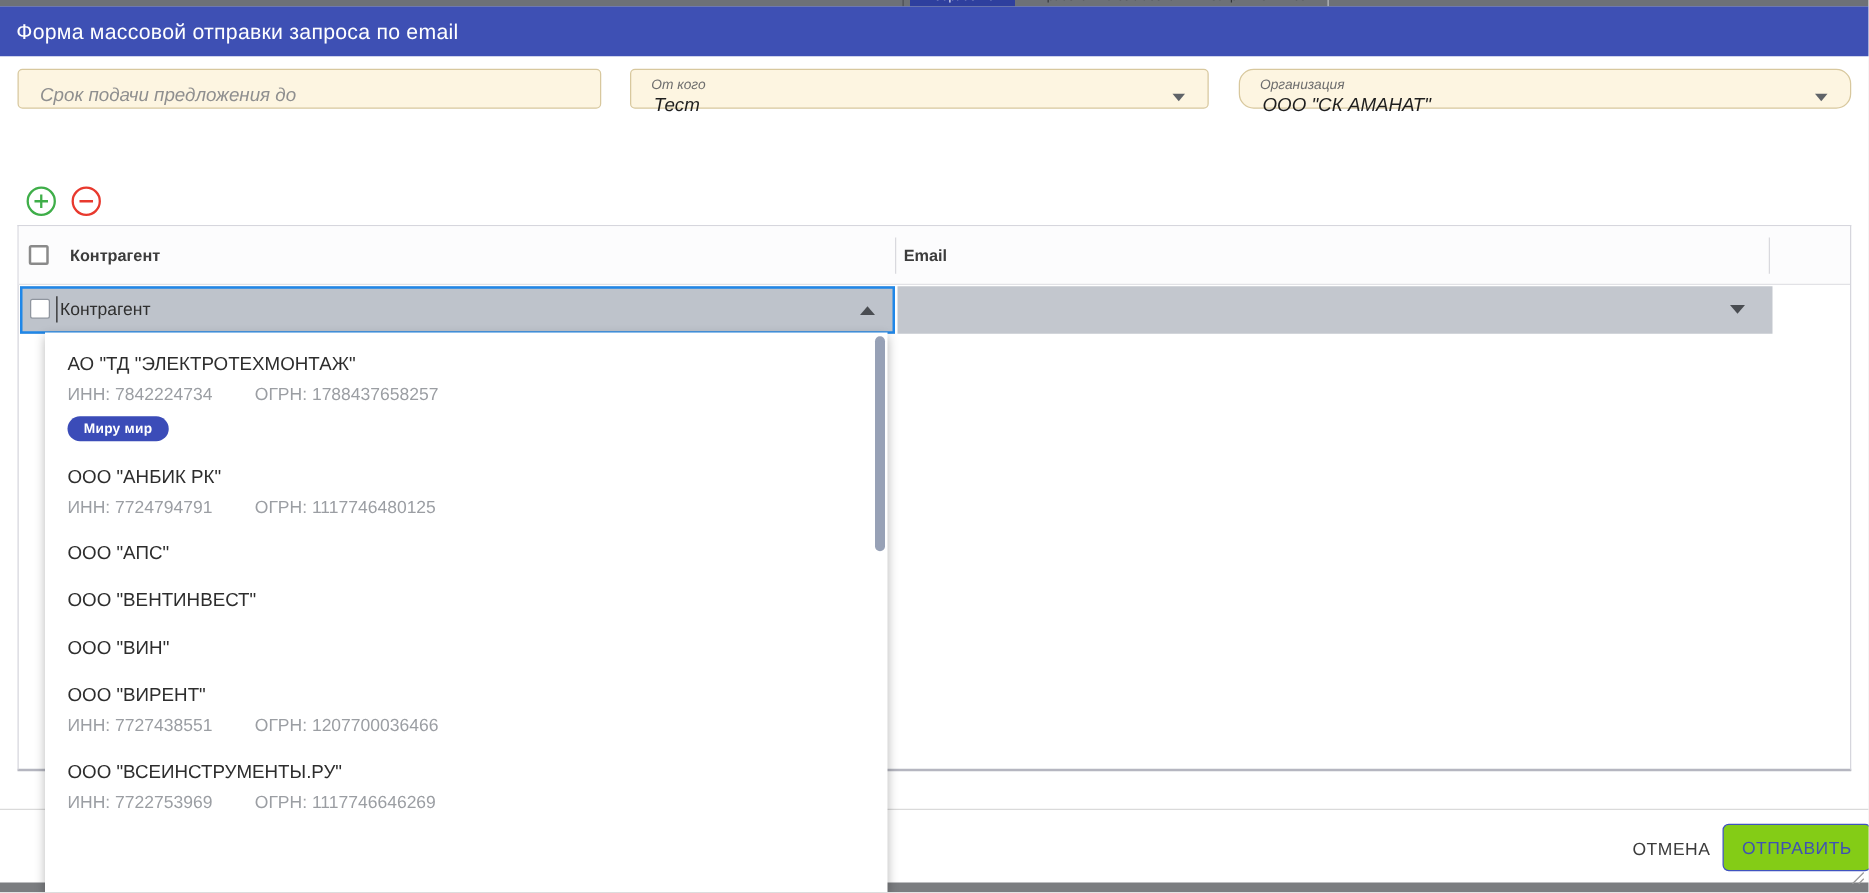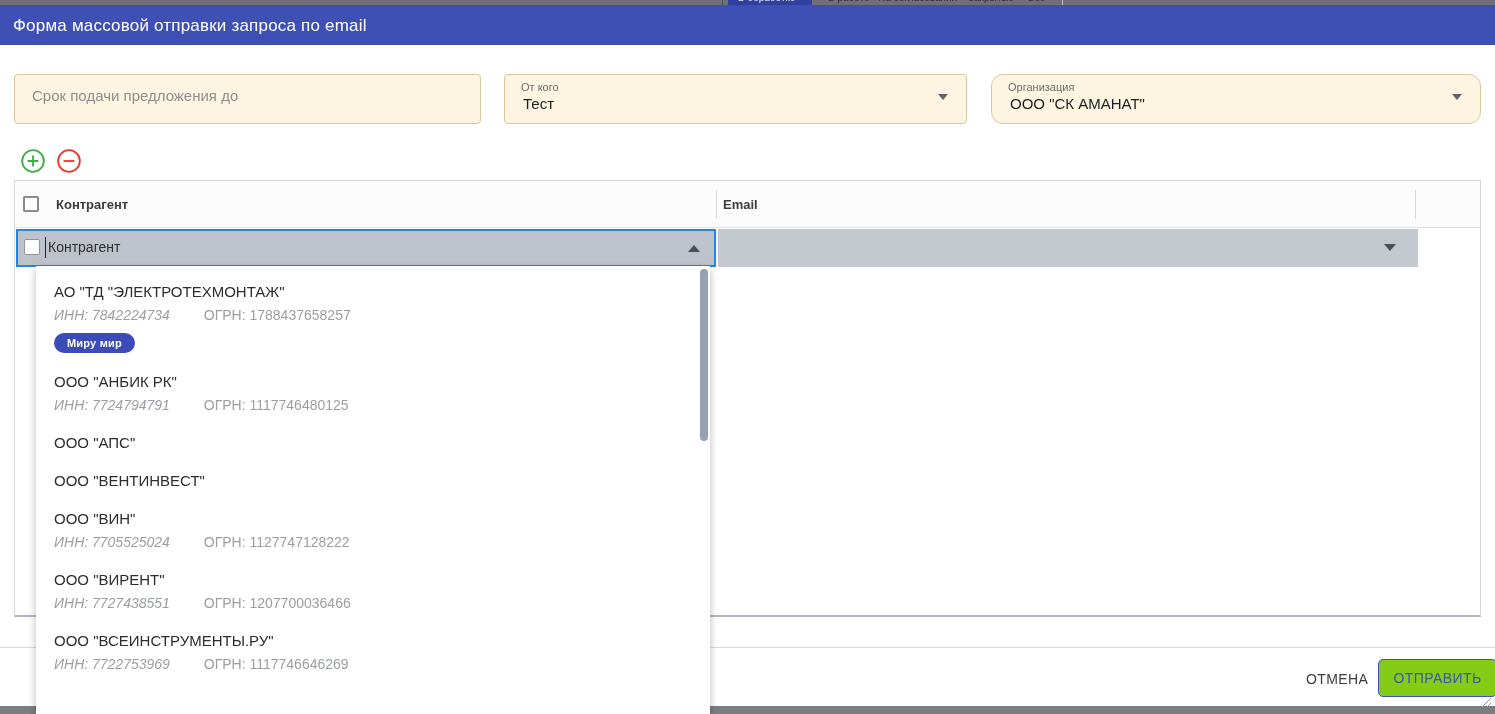--- a/index.html
+++ b/index.html
@@ -11,21 +11,21 @@
   .topbar { position:absolute; left:0; top:0; width:1495px; height:5px; background:#6d7177; overflow:hidden; z-index:3; }
   .topbar .tab { position:absolute; top:-10px; height:15px; font-size:10px; line-height:15px; color:#2e3136; padding:0 10px; white-space:nowrap; }
   .topbar .tab.selected { background:#2e3f9e; color:#e8eaf6; }
   .topbar .vsep { position:absolute; top:0; width:1px; height:5px; background:#4c4f55; }
 
   
   .titlebar { position:absolute; left:0; top:5px; width:1495px; height:40px; background:#3e50b4; z-index:2; }
   .titlebar .title { position:absolute; left:13px; top:11px; color:#ffffff; font-size:17px; font-weight:normal; letter-spacing:.2px; }
 
   
-  .field { position:absolute; top:74px; height:50px; background:#fdf5e1; border:1px solid #d8c89e; border-radius:4px; }
+  .field { position:absolute; top:55px; height:32px; background:#fdf5e1; border:1px solid #d8c89e; border-radius:4px;font-style:italic; }
   .field .ph { position:absolute; left:17px; top:12px; font-size:15px; color:#8f8f8f; }
   .field .lbl { position:absolute; left:16px; top:6px; font-size:11px; color:#6d6d6d; }
   .field .val { position:absolute; left:18px; top:20px; font-size:15px; color:#1e1e1e; }
   .field .arrow { position:absolute; right:18px; top:19px; width:0; height:0;
       border-left:5px solid transparent; border-right:5px solid transparent; border-top:6px solid #5f6368; }
 
   
   .iconbtn { position:absolute; top:148px; width:26px; height:26px; cursor:pointer; }
 
   
@@ -48,21 +48,21 @@
       border-left:6px solid transparent; border-right:6px solid transparent; border-bottom:7px solid #4a4d52; }
   .tri-down { position:absolute; right:22px; top:15px; width:0; height:0;
       border-left:6px solid transparent; border-right:6px solid transparent; border-top:7px solid #4a4d52; }
 
   
   .dropdown { position:absolute; left:36px; top:266px; width:674px; height:448px; background:#ffffff;
       box-shadow:0 3px 8px rgba(0,0,0,.28); z-index:10; overflow:hidden; padding-top:6px; }
   .dd-item { position:relative; padding:10px 30px 9px 18px; cursor:pointer; }
   .dd-name { font-size:15px; color:#2d2d2d; line-height:19px; }
   .dd-meta { margin-top:5px; font-size:14px; color:#9b9ea3; line-height:18px; }
-  .dd-meta .inn { margin-right:30px;font-style:italic; }
+  .dd-meta .inn { margin-right:30px; }
   .dd-badge { display:inline-block; margin-top:9px; background:#3b4cb8; color:#ffffff;
       font-size:11px; font-weight:bold; padding:4px 13px; border-radius:12px; letter-spacing:.2px; }
   .dd-scroll { position:absolute; right:2px; top:3px; width:8px; height:172px; background:#97a1b6; border-radius:4px; cursor:pointer; }
 
   
   .footer-sep { position:absolute; left:0; top:647px; width:1495px; height:1px; background:#dadada; z-index:1; }
   .btn-cancel { position:absolute; left:1294px; top:662px; height:33px; padding:0 12px; background:transparent; border:none;
       font-family:inherit; font-size:14px; color:#3b3b3b; letter-spacing:.4px; cursor:pointer; z-index:2; }
   .btn-submit { position:absolute; left:1378px; top:659px; width:119px; height:38px; background:#84cc16;
       border:1.5px solid #4053c0; border-radius:5px; font-family:inherit; font-size:14px; color:#3f51b5;
@@ -165,24 +165,20 @@
       </div>
     </div>
     <div class="dd-item">
       <div class="dd-name">ООО "АПС"</div>
     </div>
     <div class="dd-item">
       <div class="dd-name">ООО "ВЕНТИНВЕСТ"</div>
     </div>
     <div class="dd-item">
       <div class="dd-name">ООО "ВИН"</div>
-      <div class="dd-meta">
-        <span class="inn">ИНН: 7705525024</span>
-        <span>ОГРН: 1127747128222</span>
-      </div>
     </div>
     <div class="dd-item">
       <div class="dd-name">ООО "ВИРЕНТ"</div>
       <div class="dd-meta">
         <span class="inn">ИНН: 7727438551</span>
         <span>ОГРН: 1207700036466</span>
       </div>
     </div>
     <div class="dd-item">
       <div class="dd-name">ООО "ВСЕИНСТРУМЕНТЫ.РУ"</div>

